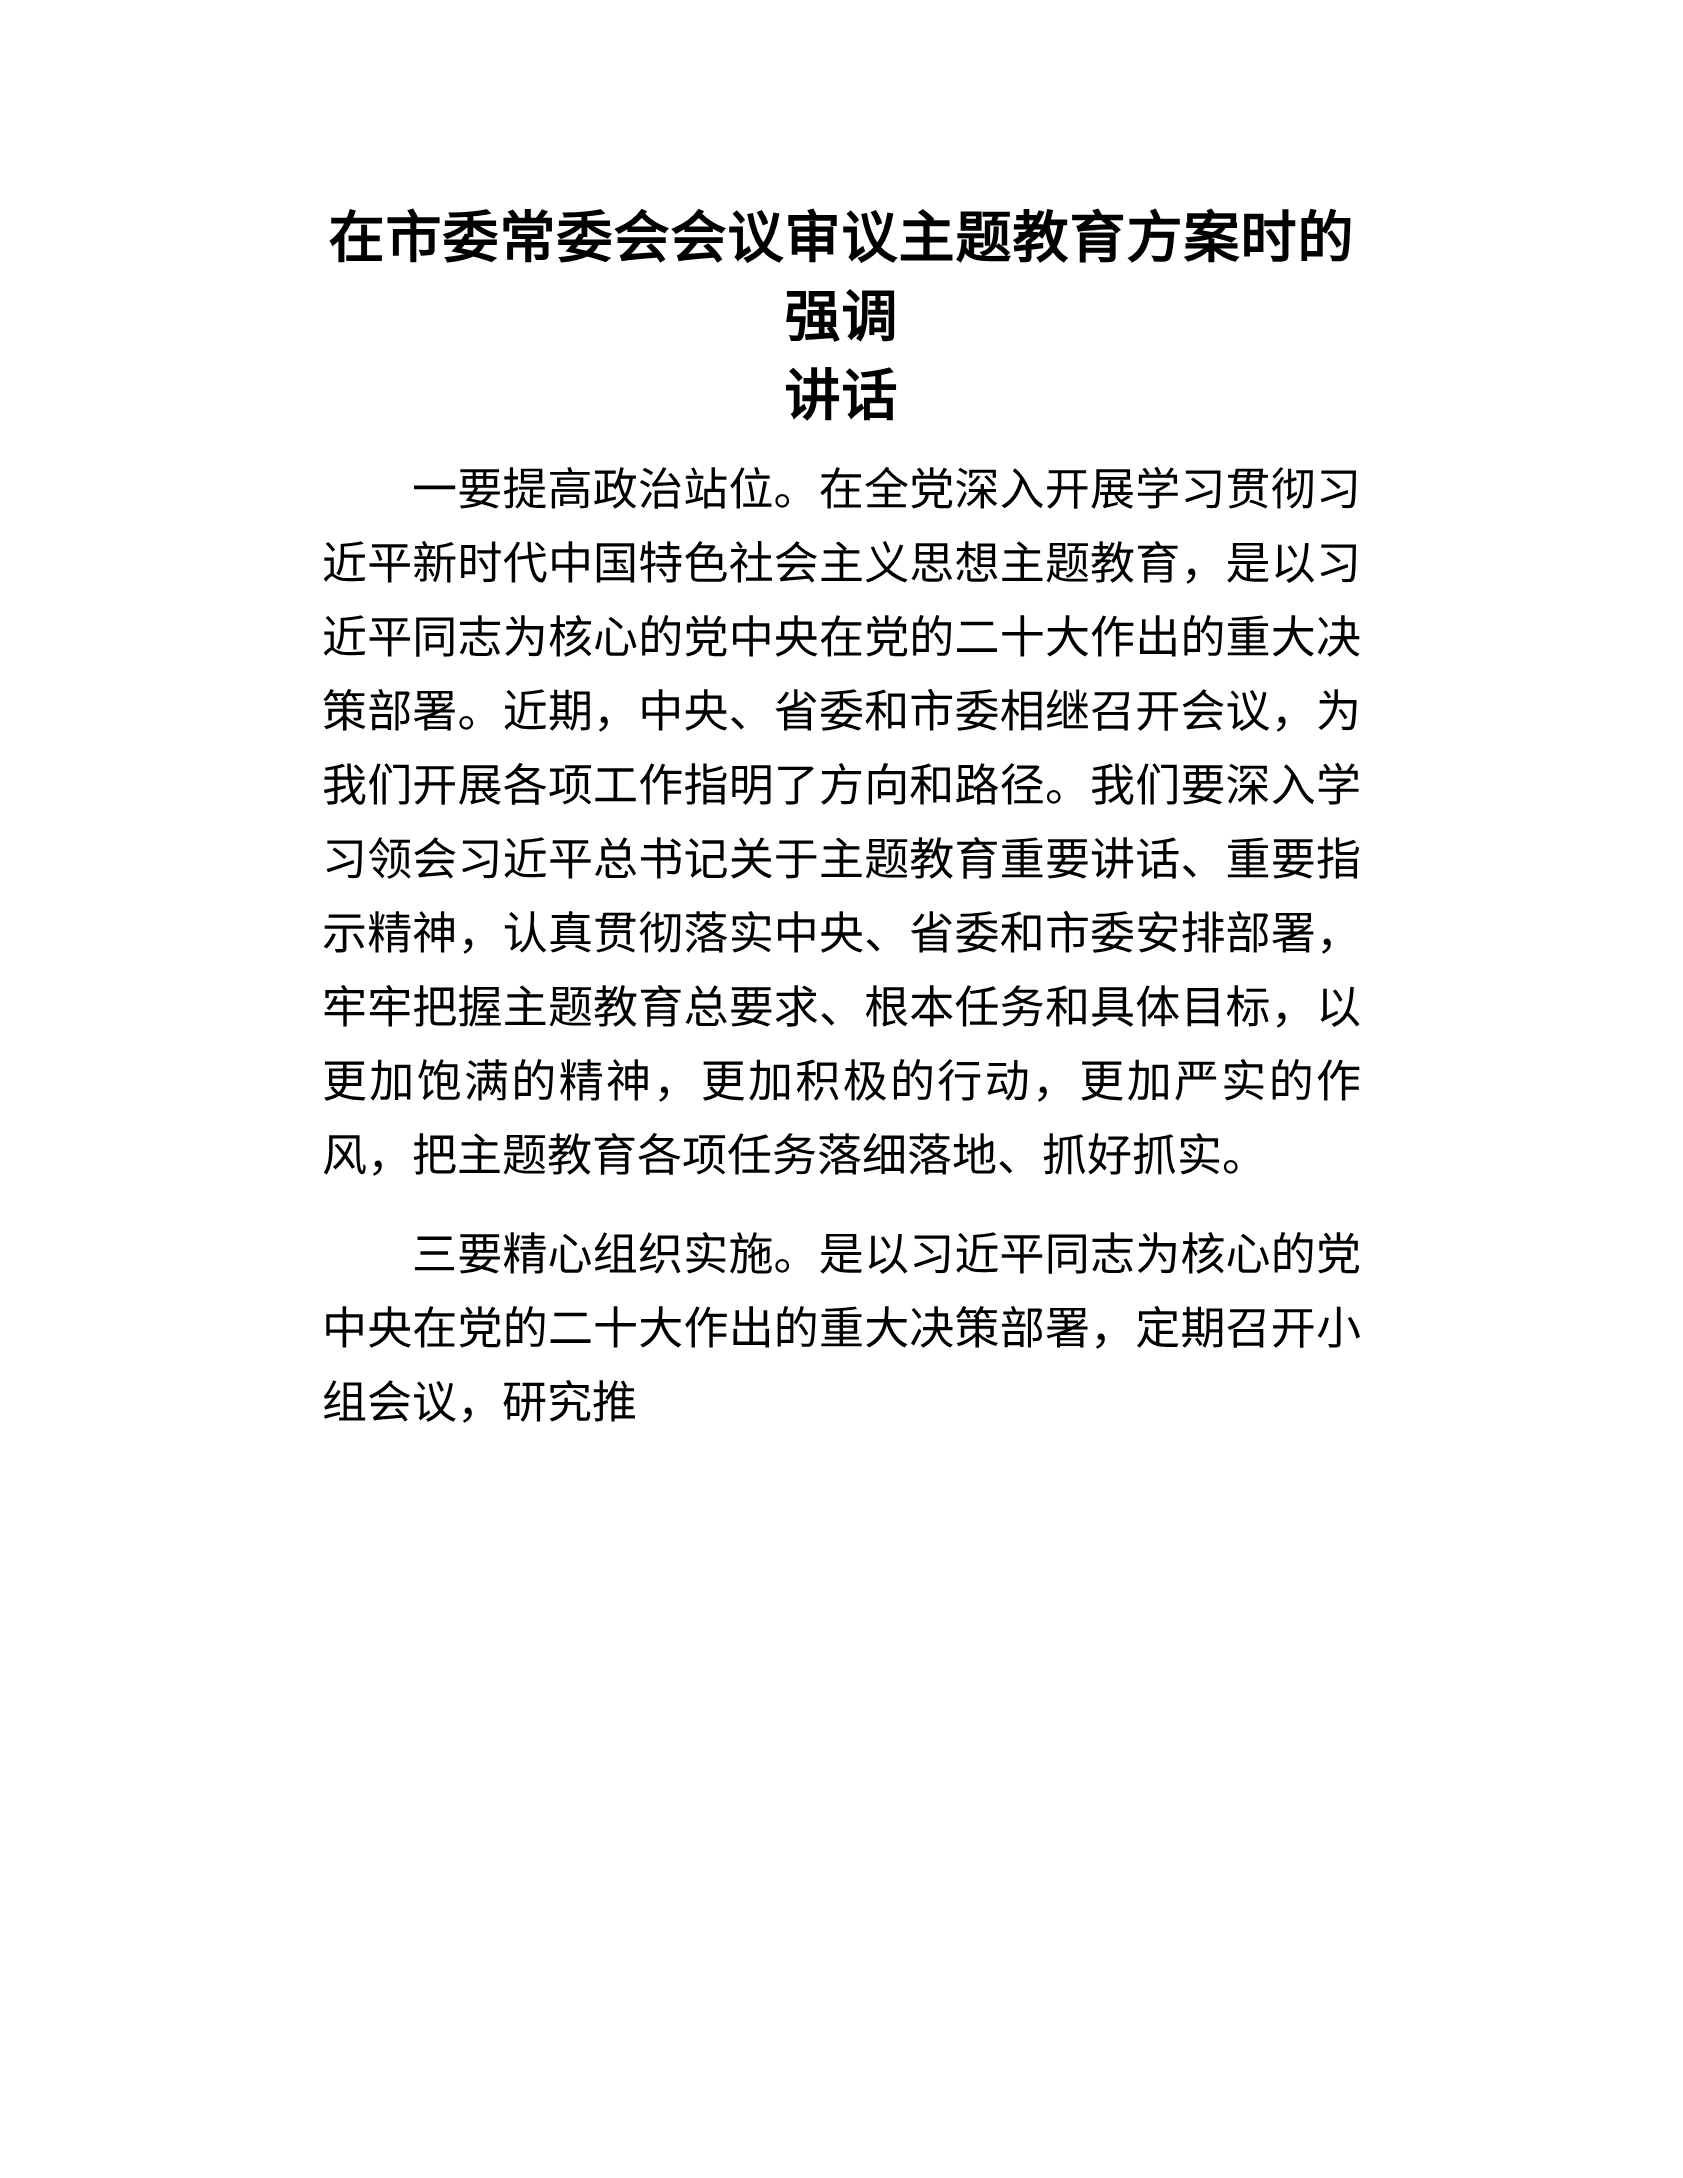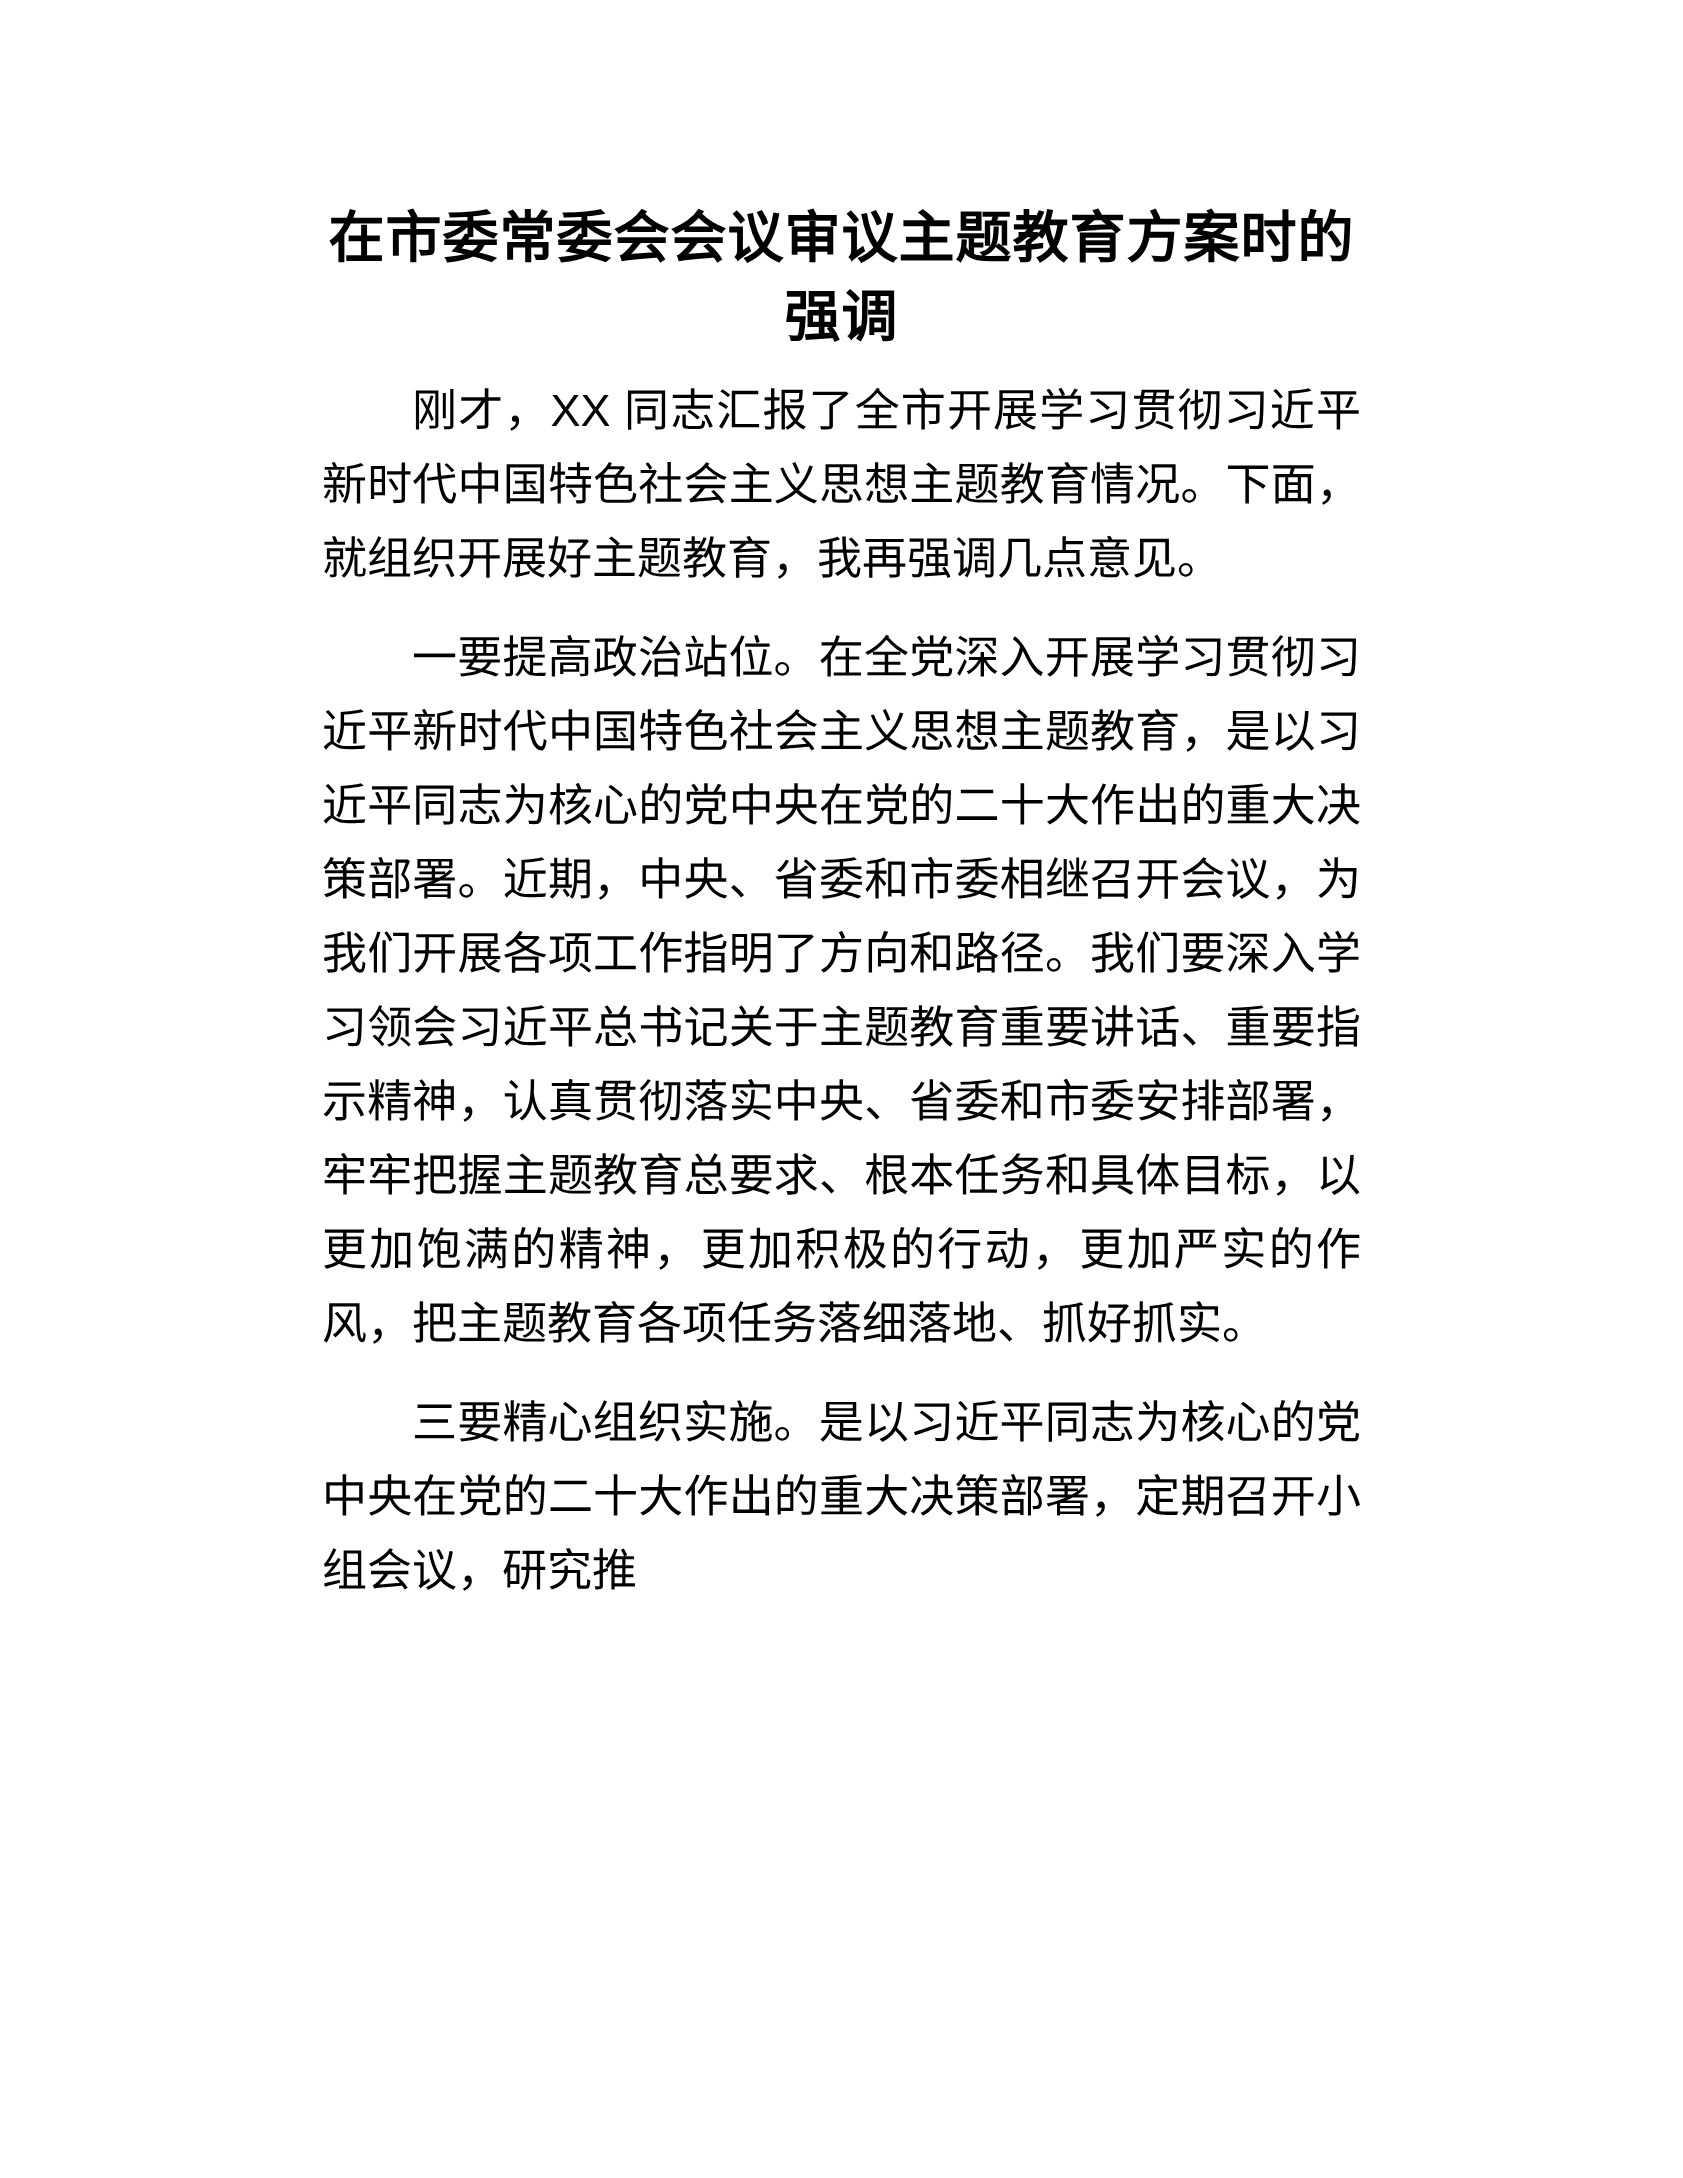--- a/index.html
+++ b/index.html
@@ -39,22 +39,22 @@
       text-indent: 2em;
       word-break: break-all;
     }
   </style>
 </head>
 <body>
 
 <div class="page">
   <h1 class="title">
     <span class="title-line">在市委常委会会议审议主题教育方案时的强调</span>
+    <span class="title-line">讲话</span>
   </h1>
 
-  <p class="para">刚才，XX 同志汇报了全市开展学习贯彻习近平新时代中国特色社会主义思想主题教育情况。下面，就组织开展好主题教育，我再强调几点意见。</p>
 
   <p class="para">一要提高政治站位。在全党深入开展学习贯彻习近平新时代中国特色社会主义思想主题教育，是以习近平同志为核心的党中央在党的二十大作出的重大决策部署。近期，中央、省委和市委相继召开会议，为我们开展各项工作指明了方向和路径。我们要深入学习领会习近平总书记关于主题教育重要讲话、重要指示精神，认真贯彻落实中央、省委和市委安排部署，牢牢把握主题教育总要求、根本任务和具体目标，以更加饱满的精神，更加积极的行动，更加严实的作风，把主题教育各项任务落细落地、抓好抓实。</p>
 
 
   <p class="para">三要精心组织实施。是以习近平同志为核心的党中央在党的二十大作出的重大决策部署，定期召开小组会议，研究推</p>
 </div>
 
 
 </body></html>

